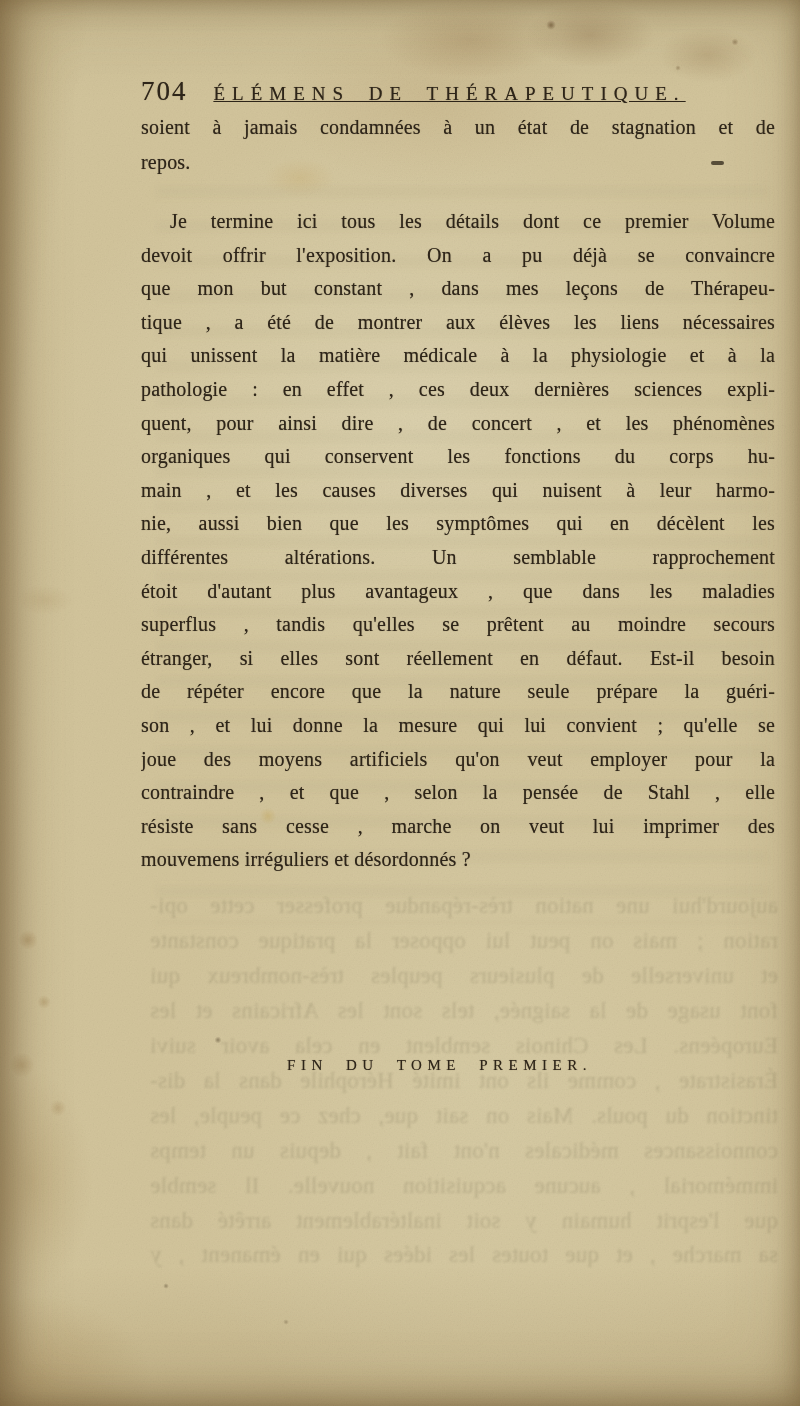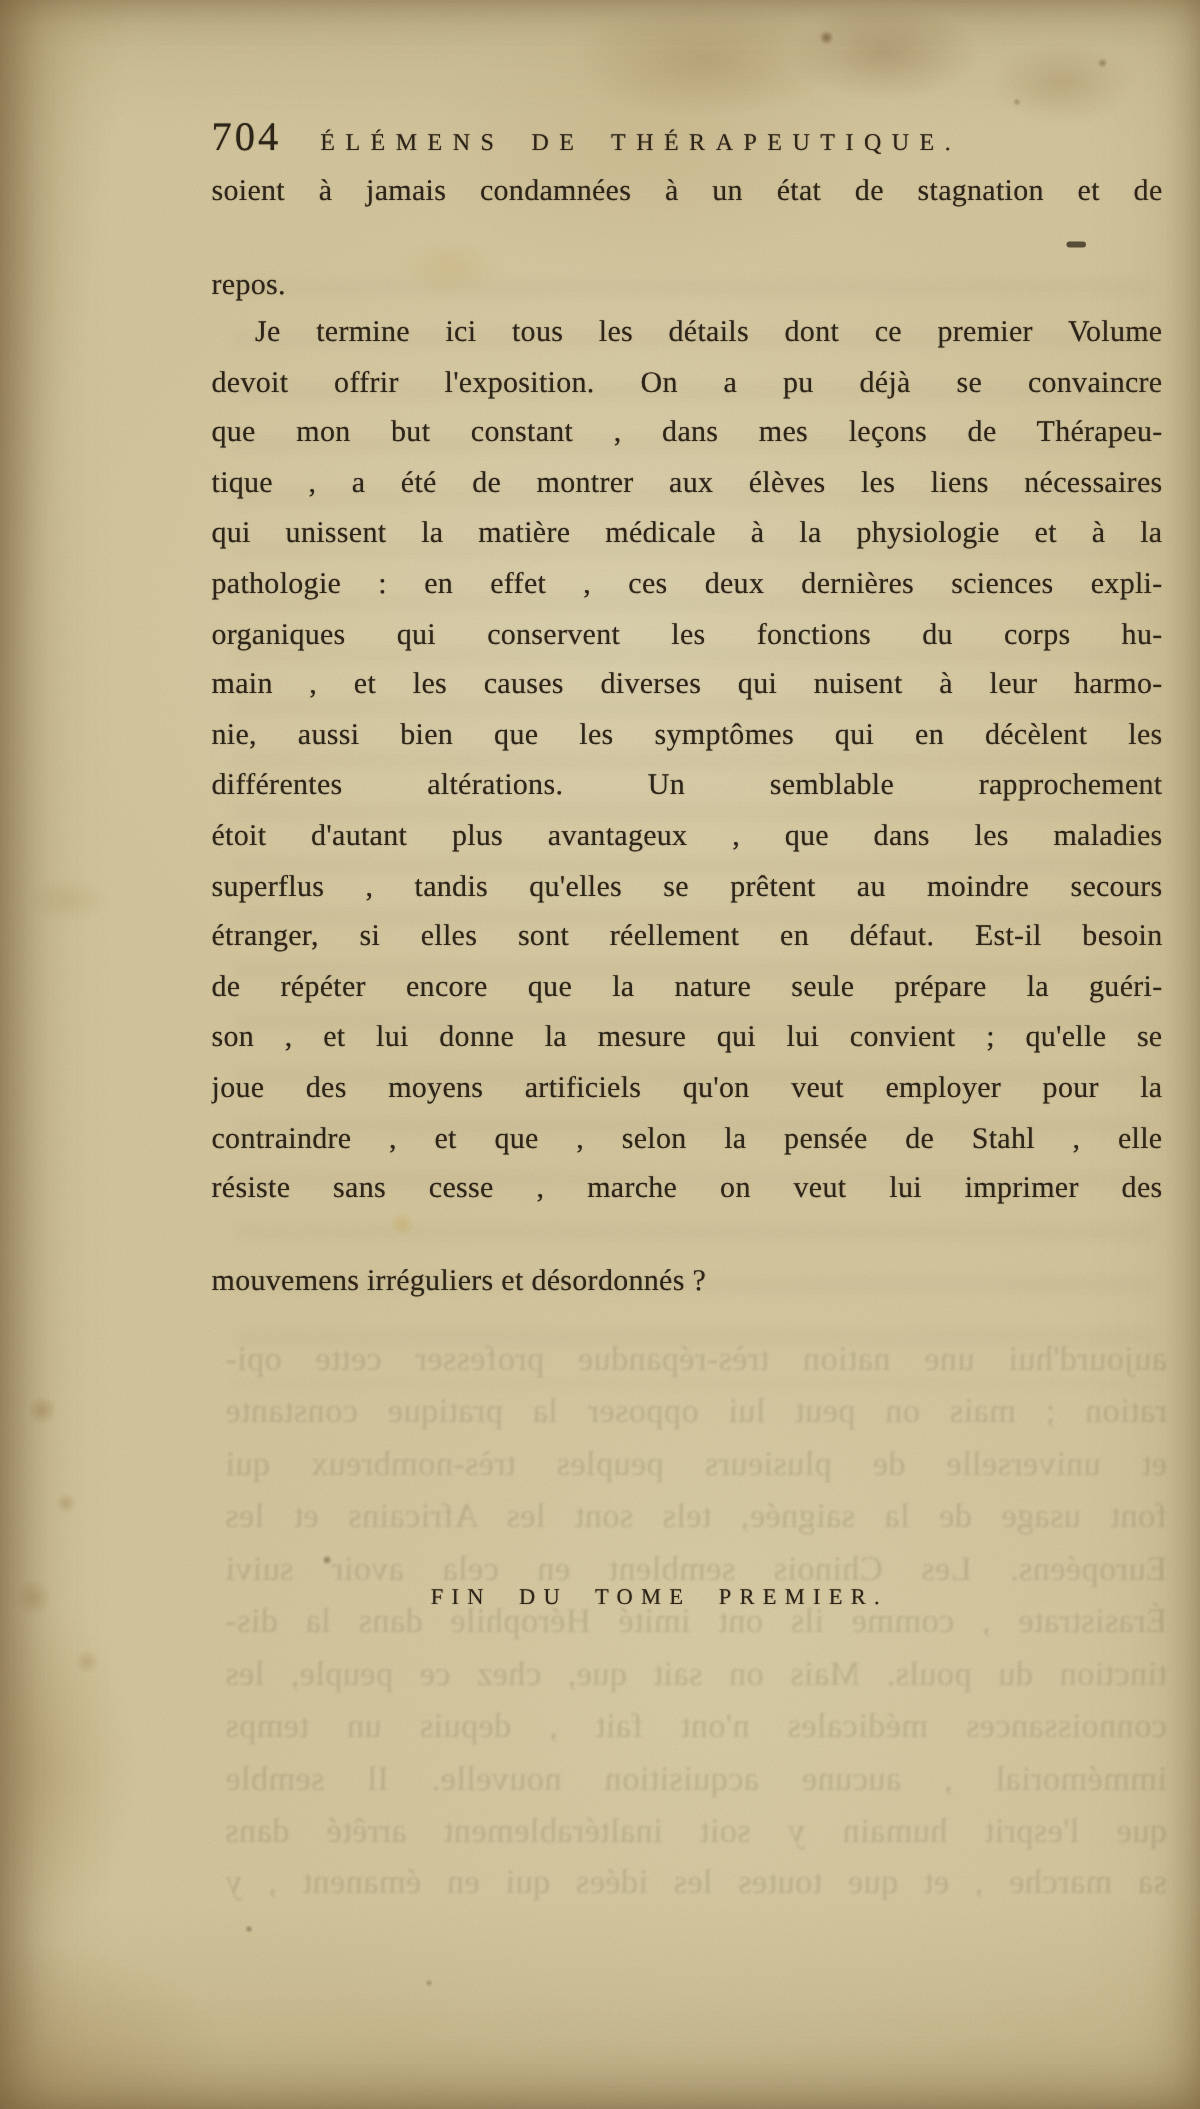--- a/index.html
+++ b/index.html
@@ -69,34 +69,35 @@
     color:#2e2519;
     text-shadow:0 0 .8px rgba(47,38,24,.55);
     z-index:3;
   }
   .header-row{
     position:absolute;top:76px;left:0;right:0;
     display:flex;align-items:baseline;
   }
   .pagenum{font-size:27px;letter-spacing:2px;}
   .running-title{
-    margin-left:26px;font-size:16px;letter-spacing:7px;word-spacing:7px;
+    margin-left:26px;font-size:19px;letter-spacing:7px;word-spacing:7px;
     white-space:nowrap;
+    text-decoration:underline;
   }
   .para{position:absolute;left:0;right:0;}
   .p1{top:110px;}
   .p1 .line{height:35px;line-height:35px;}
   .p2{top:205px;}
   .p2 .line{height:33.6px;line-height:33.6px;}
   .line{
     font-size:20px;letter-spacing:.2px;
     text-align:justify;text-align-last:justify;-moz-text-align-last:justify;
     overflow:hidden;white-space:nowrap;
   }
-  .line.last{text-align-last:left;-moz-text-align-last:left;white-space:normal;margin-top:28px;}
+  .line.last{text-align-last:left;-moz-text-align-last:left;white-space:normal;}
   .line.indent{padding-left:29px;}
   .fin{
     position:absolute;top:1053px;left:13px;right:0;height:24px;line-height:24px;
     text-align:center;transform:translateX(-25px);
     font-size:15px;letter-spacing:5.5px;word-spacing:9px;white-space:nowrap;
   }
   .ink-dash{
     position:absolute;top:161px;left:570px;width:13px;height:4px;
     background:#3a3020;border-radius:2px;opacity:.8;
   }
@@ -148,20 +149,21 @@
 
     <span class="ink-dash"></span>
 
     <div class="para p2">
       <div class="line indent">Je termine ici tous les détails dont ce premier Volume</div>
       <div class="line">devoit offrir l'exposition. On a pu déjà se convaincre</div>
       <div class="line">que mon but constant , dans mes leçons de Thérapeu-</div>
       <div class="line">tique , a été de montrer aux élèves les liens nécessaires</div>
       <div class="line">qui unissent la matière médicale à la physiologie et à la</div>
       <div class="line">pathologie : en effet , ces deux dernières sciences expli-</div>
+      <div class="line">quent, pour ainsi dire , de concert , et les phénomènes</div>
       <div class="line">organiques qui conservent les fonctions du corps hu-</div>
       <div class="line">main , et les causes diverses qui nuisent à leur harmo-</div>
       <div class="line">nie, aussi bien que les symptômes qui en décèlent les</div>
       <div class="line">différentes altérations. Un semblable rapprochement</div>
       <div class="line">étoit d'autant plus avantageux , que dans les maladies</div>
       <div class="line">superflus , tandis qu'elles se prêtent au moindre secours</div>
       <div class="line">étranger, si elles sont réellement en défaut. Est-il besoin</div>
       <div class="line">de répéter encore que la nature seule prépare la guéri-</div>
       <div class="line">son , et lui donne la mesure qui lui convient ; qu'elle se</div>
       <div class="line">joue des moyens artificiels qu'on veut employer pour la</div>

